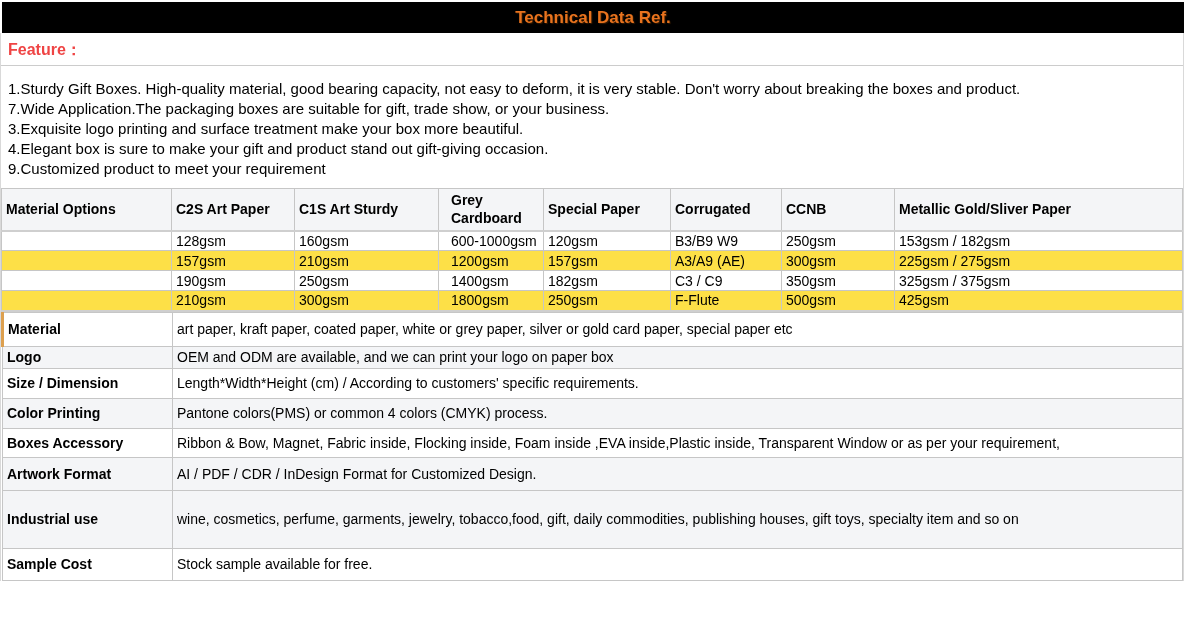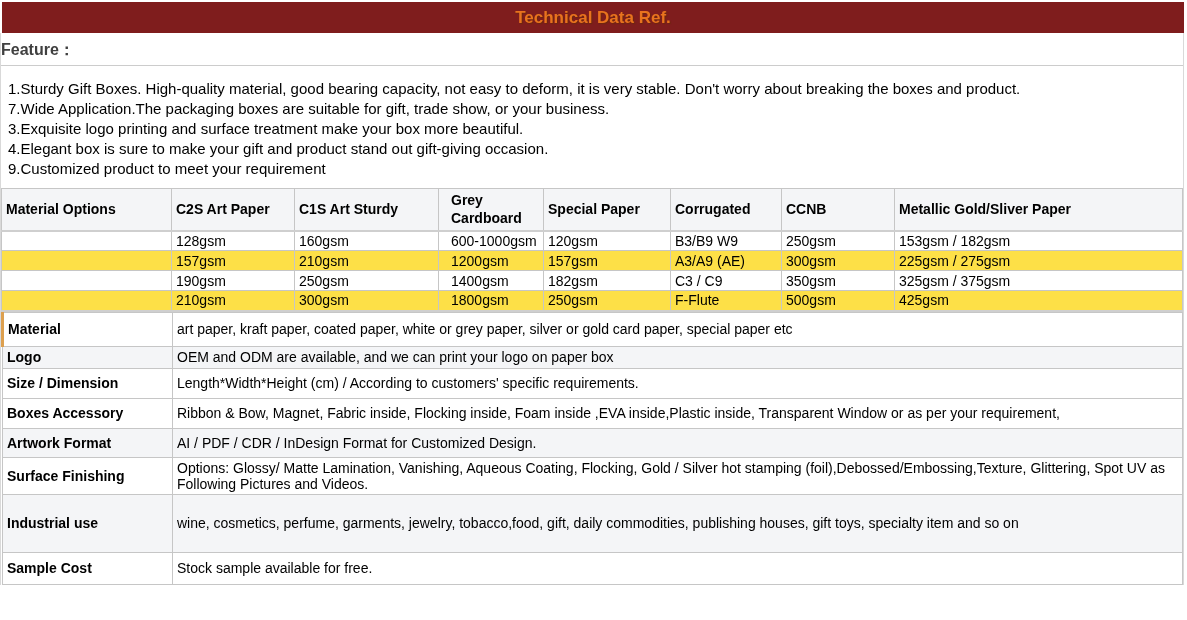--- a/index.html
+++ b/index.html
@@ -10,38 +10,39 @@
     height: 620px;
     overflow: hidden;
     background: #ffffff;
     font-family: "Liberation Sans", sans-serif;
     color: #000;
   }
   .title-bar {
     margin: 2px 3px 0 2px;
     height: 31px;
     line-height: 31px;
-    background: #7f1d1d;
+    background: #000000;
     text-align: center;
     font-size: 17px;
     font-weight: 700;
     color: #e8731e;
     text-shadow: 1px 1px 1px rgba(96,48,0,0.55);
   }
   .content {
     margin-right: 3px;
     border-left: 1px solid #d9d9d9;
     border-right: 1px solid #d9d9d9;
   }
   .feature-header {
     height: 33px;
     line-height: 33px;
+    padding-left: 7px;
     font-size: 16px;
     font-weight: 700;
-    color: #404040;
+    color: #ef4444;
     border-bottom: 1px solid #cccccc;
   }
   .feature-list {
     height: 122px;
     padding: 13px 6px 0 7px;
     font-size: 15px;
     line-height: 20px;
     color: #000000;
   }
   table { border-collapse: collapse; width: 100%; table-layout: fixed; }
@@ -172,31 +173,31 @@
             <td>art paper, kraft paper, coated paper, white or grey paper, silver or gold card paper, special paper etc</td>
           </tr>
           <tr class="stripe">
             <th>Logo</th>
             <td>OEM and ODM are available, and we can print your logo on paper box</td>
           </tr>
           <tr>
             <th>Size / Dimension</th>
             <td>Length*Width*Height (cm) / According to customers' specific requirements.</td>
           </tr>
+          <tr class="stripe">
+            <th>Color Printing</th>
+            <td>Pantone colors(PMS) or common 4 colors (CMYK) process.</td>
+          </tr>
           <tr>
             <th>Boxes Accessory</th>
             <td>Ribbon &amp; Bow, Magnet, Fabric inside, Flocking inside, Foam inside ,EVA inside,Plastic inside, Transparent Window or as per your requirement,</td>
           </tr>
           <tr class="stripe">
             <th>Artwork Format</th>
             <td>AI / PDF / CDR / InDesign Format for Customized Design.</td>
-          </tr>
-          <tr>
-            <th>Surface Finishing</th>
-            <td>Options: Glossy/ Matte Lamination, Vanishing, Aqueous Coating, Flocking, Gold / Silver hot stamping (foil),Debossed/Embossing,Texture, Glittering, Spot UV as Following Pictures and Videos.</td>
           </tr>
           <tr class="stripe">
             <th>Industrial use</th>
             <td>wine, cosmetics, perfume, garments, jewelry, tobacco,food, gift, daily commodities, publishing houses, gift toys, specialty item and so on</td>
           </tr>
           <tr>
             <th>Sample Cost</th>
             <td>Stock sample available for free.</td>
           </tr>
         </tbody>

